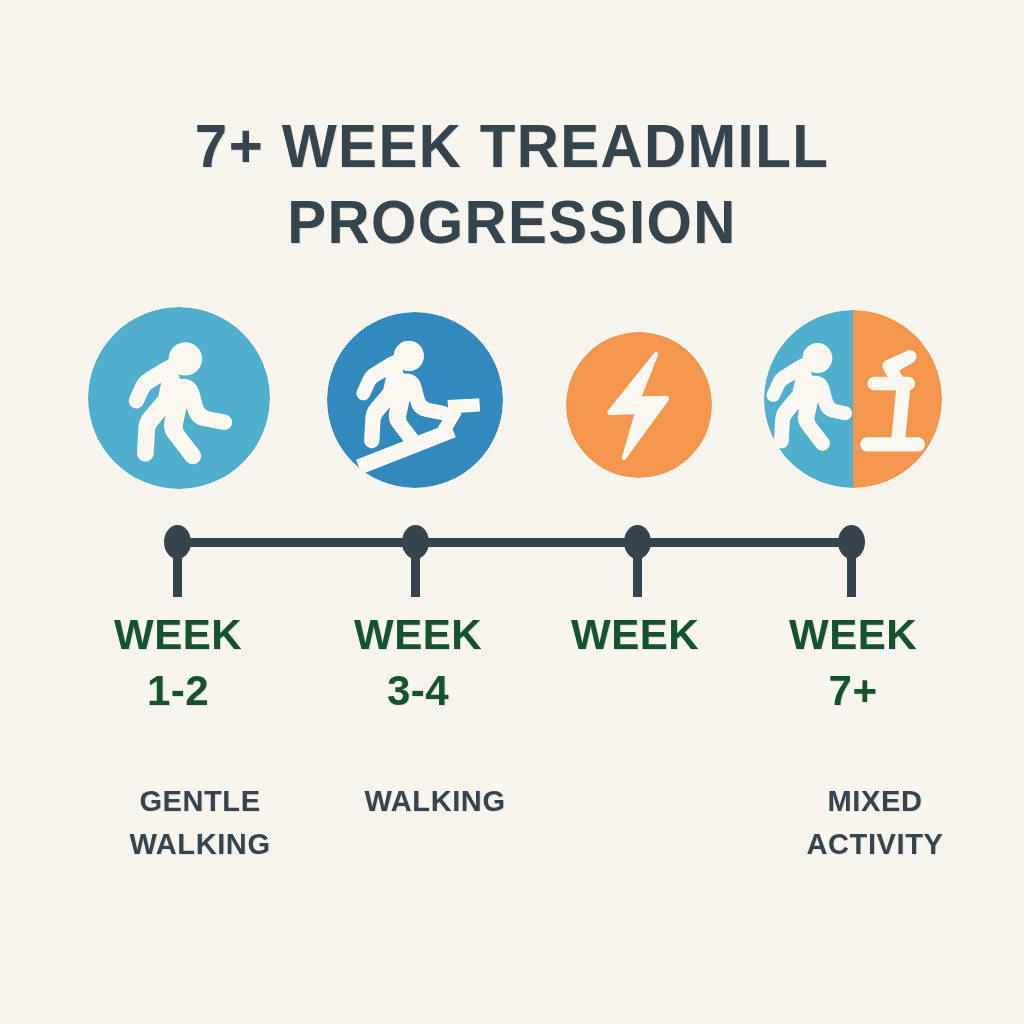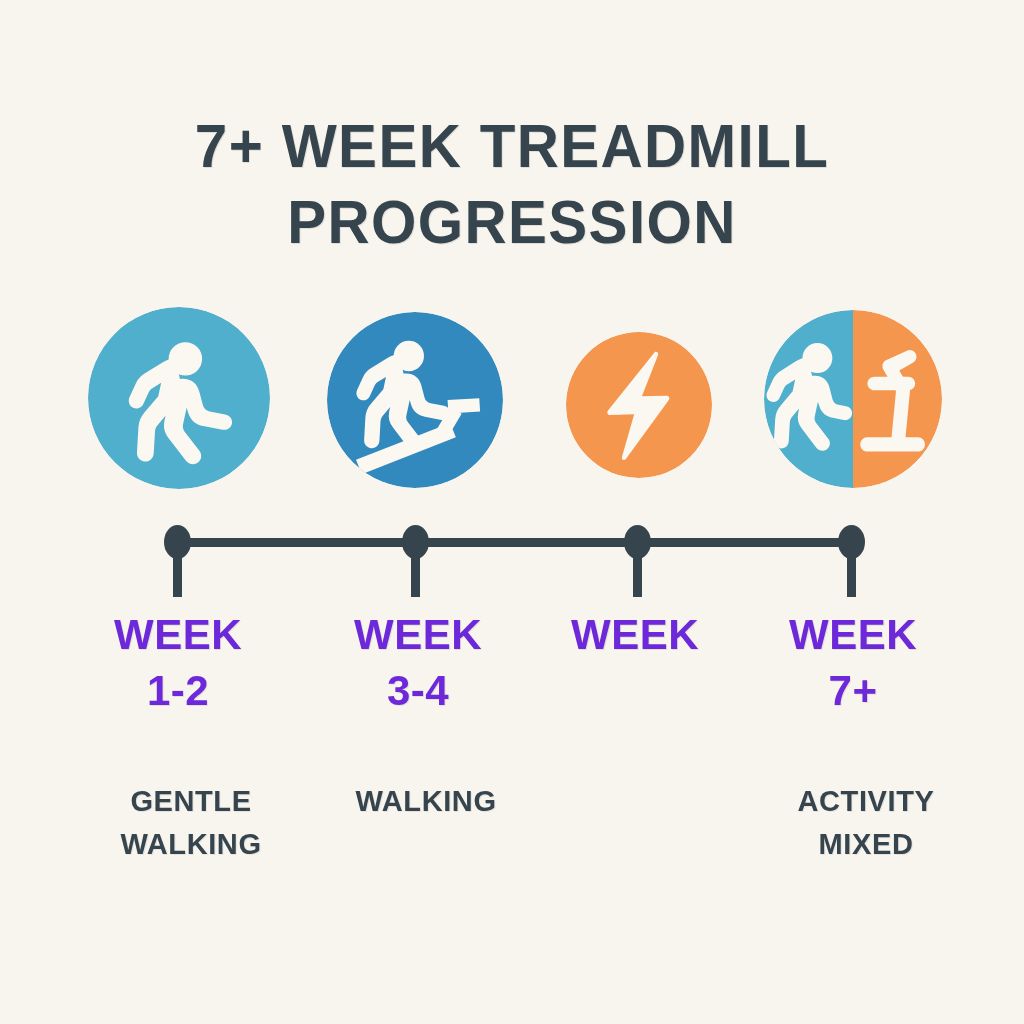--- a/index.html
+++ b/index.html
@@ -111,36 +111,36 @@
   .weeks-row {
     position: absolute;
     left: 0;
     top: 607px;
     width: 1024px;
     height: 120px;
   }
   .week-label {
     position: absolute;
     text-align: center;
-    color: #6d28d9;
+    color: #14532d;
     font-family: "Liberation Sans", sans-serif;
     font-weight: 700;
     font-size: 42px;
     line-height: 56px;
     letter-spacing: 0.5px;
     text-transform: uppercase;
     text-shadow: 1px 1px 0 rgba(120,120,120,0.16);
   }
   .week-label .wk-word { display: block; }
   .week-label .wk-range { display: block; }
 
   
   .captions-row {
     position: absolute;
-    left: 8px;
+    left: 17px;
     top: 780px;
     width: 824px;
     height: 120px;
   }
   .caption {
     position: absolute;
     text-align: center;
     color: #36454d;
     font-family: "Liberation Sans", sans-serif;
     font-weight: 700;
@@ -387,18 +387,18 @@
 
   <div class="captions-row">
     <div class="caption" style="left:58px; width:250px;">
       <span class="cap-line">Gentle</span>
       <span class="cap-line">Walking</span>
     </div>
     <div class="caption" style="left:288px; width:260px;">
       <span class="cap-line">Walking</span>
     </div>
     <div class="caption" style="left:743px; width:230px;">
+      <span class="cap-line">Mixed</span>
       <span class="cap-line">Activity</span>
-      <span class="cap-line">Mixed</span>
     </div>
   </div>
 
 </div>
 
 </body></html>

